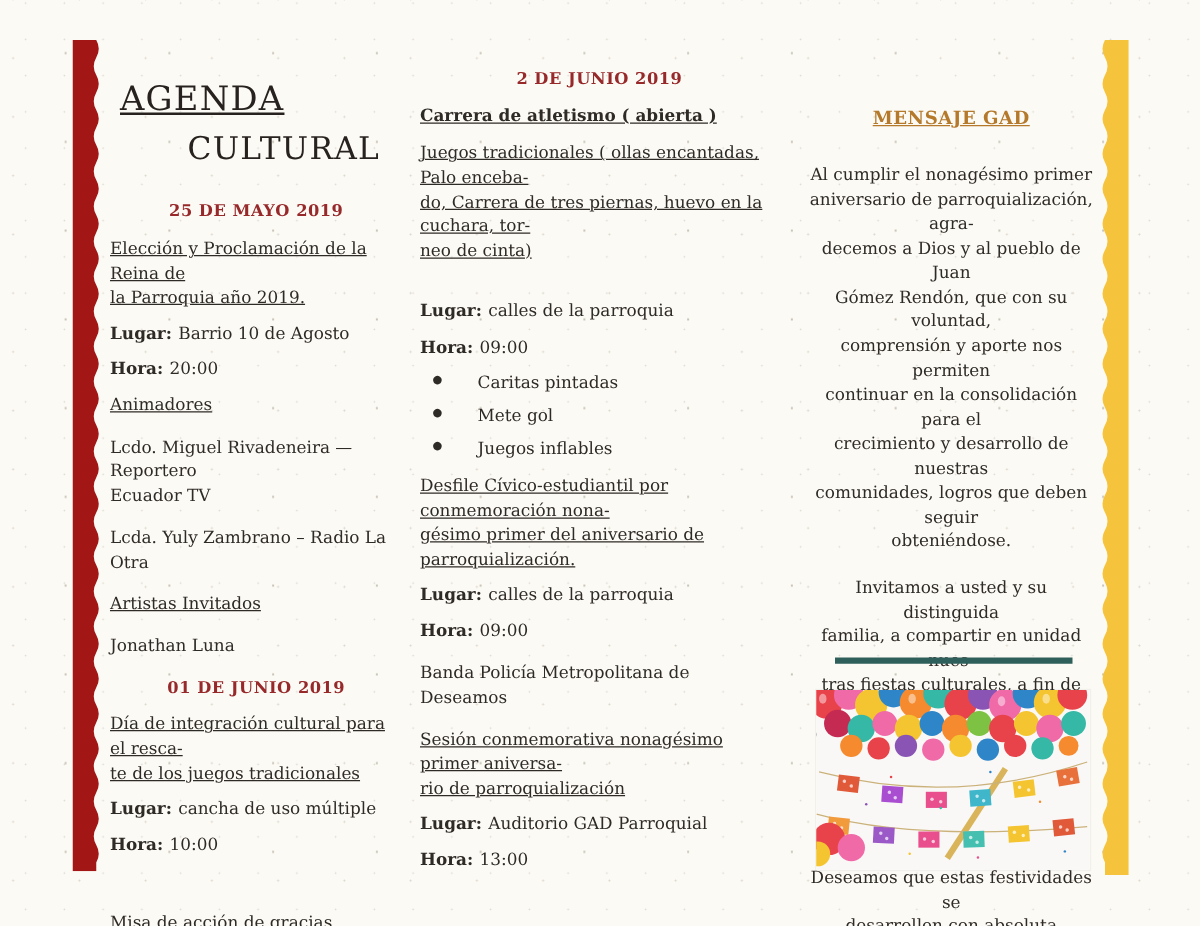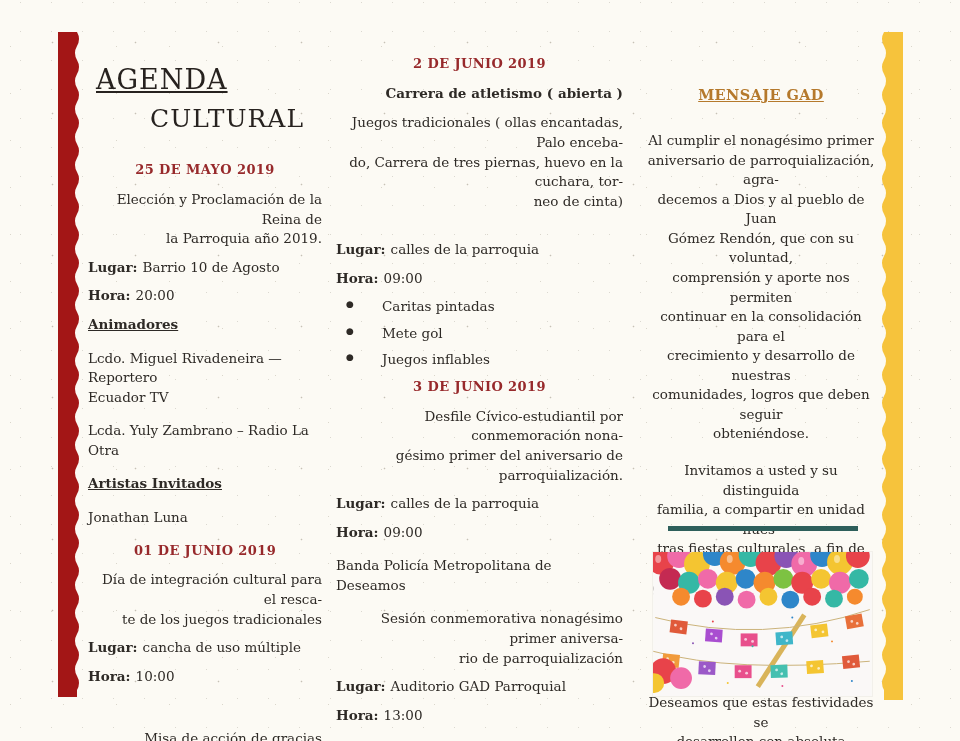--- a/index.html
+++ b/index.html
@@ -26,25 +26,25 @@
   .col-right{left:646px;top:84px;width:230px;text-align:center;}
   .title-line1{font-size:27px;letter-spacing:1px;margin:0 0 0 8px;font-weight:normal;color:#27221f;text-decoration:underline;}
   .title-line2{font-size:25px;letter-spacing:1px;margin:2px 0 0 62px;font-weight:normal;color:#27221f;}
   .date-heading{
     color:#97292b;font-weight:bold;text-align:center;
     font-size:13px;letter-spacing:.4px;
     margin:24px 0 10px 0;
   }
   .col-mid .date-heading:first-child{margin-top:0;}
   .event-title{
-    text-align:right;margin:10px 0 6px 0;
+    text-align:left;text-decoration:underline;margin:10px 0 6px 0;
   }
   .event-title.bold{font-weight:bold;}
   .pre{white-space:pre-line;}
-  .left-heading{font-weight:bold;text-decoration:underline;margin:9px 0;}
+  .left-heading{font-weight:normal;text-decoration:underline;margin:9px 0;}
   .plain-line{margin:14px 0;}
   .kv{margin:9px 0;}
   .lbl{font-weight:bold;margin-right:5px;}
   .bullets{list-style:none;margin:6px 0;padding:0;}
   .bullets li{position:relative;padding-left:46px;margin:7px 0;}
   .bullets li::before{content:"●";position:absolute;left:10px;top:1px;font-size:9px;}
   .gap-sm{height:14px;}
   .gap-md{height:24px;}
   .mensaje-heading{
     color:#b5792c;font-weight:bold;text-decoration:underline;
@@ -119,21 +119,20 @@
 neo de cinta)</div>
     <div class="gap-sm"></div>
     <div class="kv"><span class="lbl">Lugar:</span><span>calles de la parroquia</span></div>
     <div class="kv"><span class="lbl">Hora:</span><span>09:00</span></div>
     <ul class="bullets">
       <li>Caritas pintadas</li>
       <li>Mete gol</li>
       <li>Juegos inflables</li>
     </ul>
 
-    <div class="date-heading" style="margin-top:8px">3 DE JUNIO 2019</div>
     <div class="event-title pre">Desfile Cívico-estudiantil por conmemoración  nona-
 gésimo primer del aniversario de parroquialización.</div>
     <div class="kv"><span class="lbl">Lugar:</span><span>calles de la parroquia</span></div>
     <div class="kv"><span class="lbl">Hora:</span><span>09:00</span></div>
     <div class="plain-line">Banda Policía Metropolitana de Deseamos</div>
     <div class="event-title pre">Sesión conmemorativa nonagésimo primer aniversa-
 rio de parroquialización</div>
     <div class="kv"><span class="lbl">Lugar:</span><span>Auditorio GAD Parroquial</span></div>
     <div class="kv"><span class="lbl">Hora:</span><span>13:00</span></div>
 

